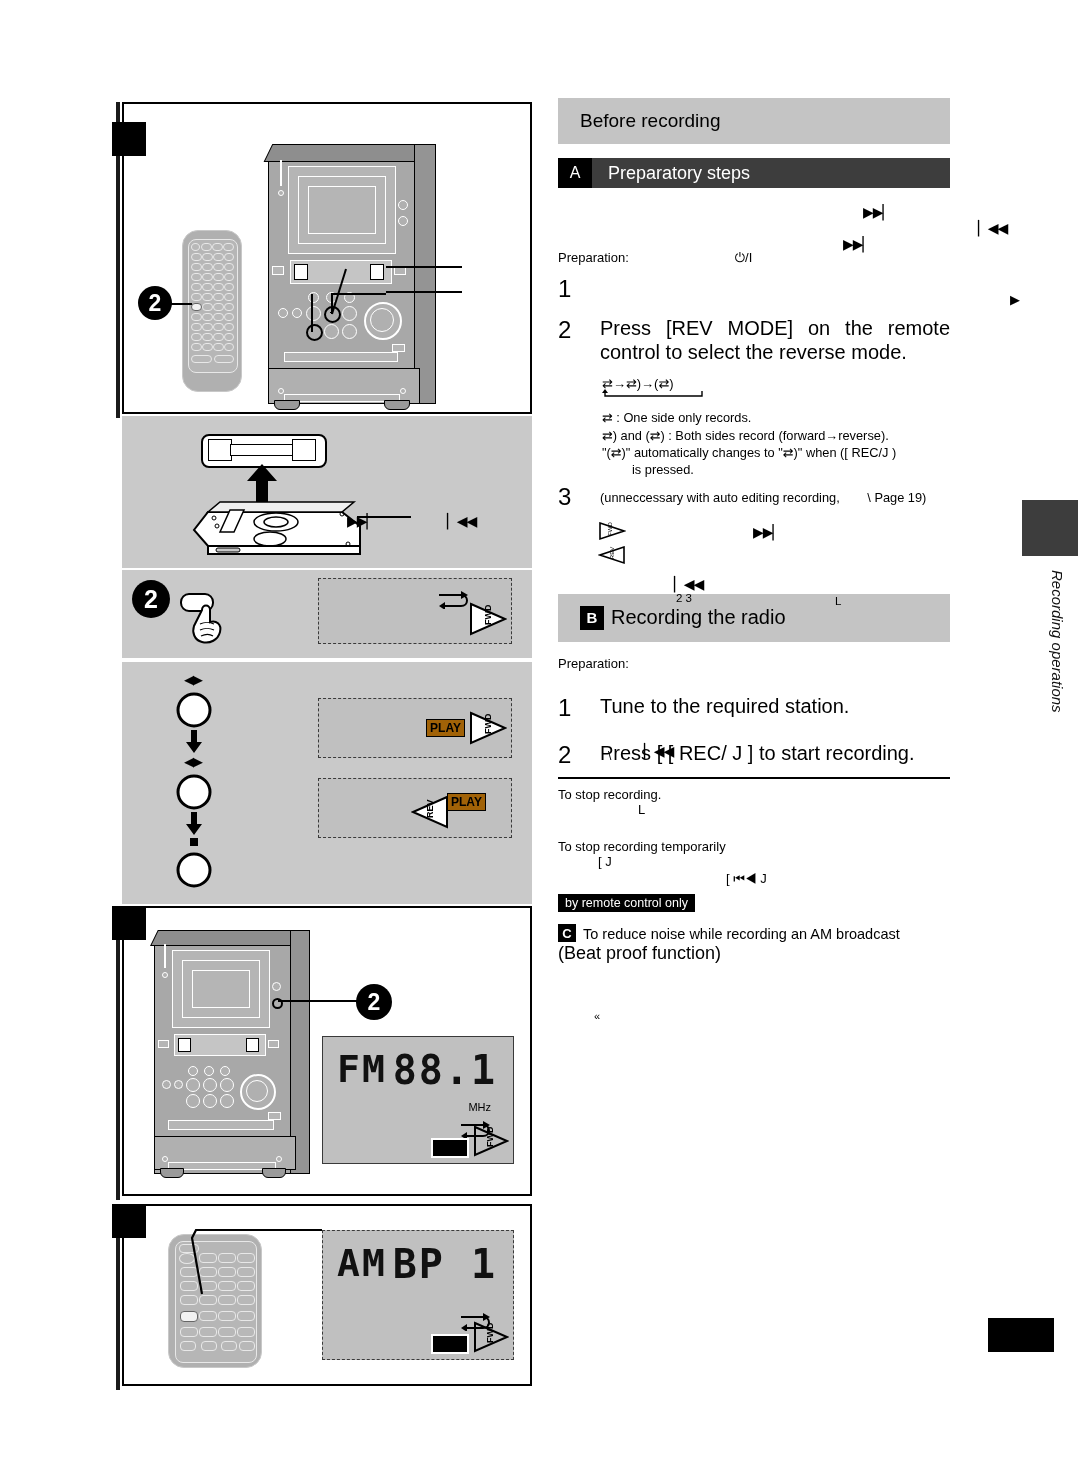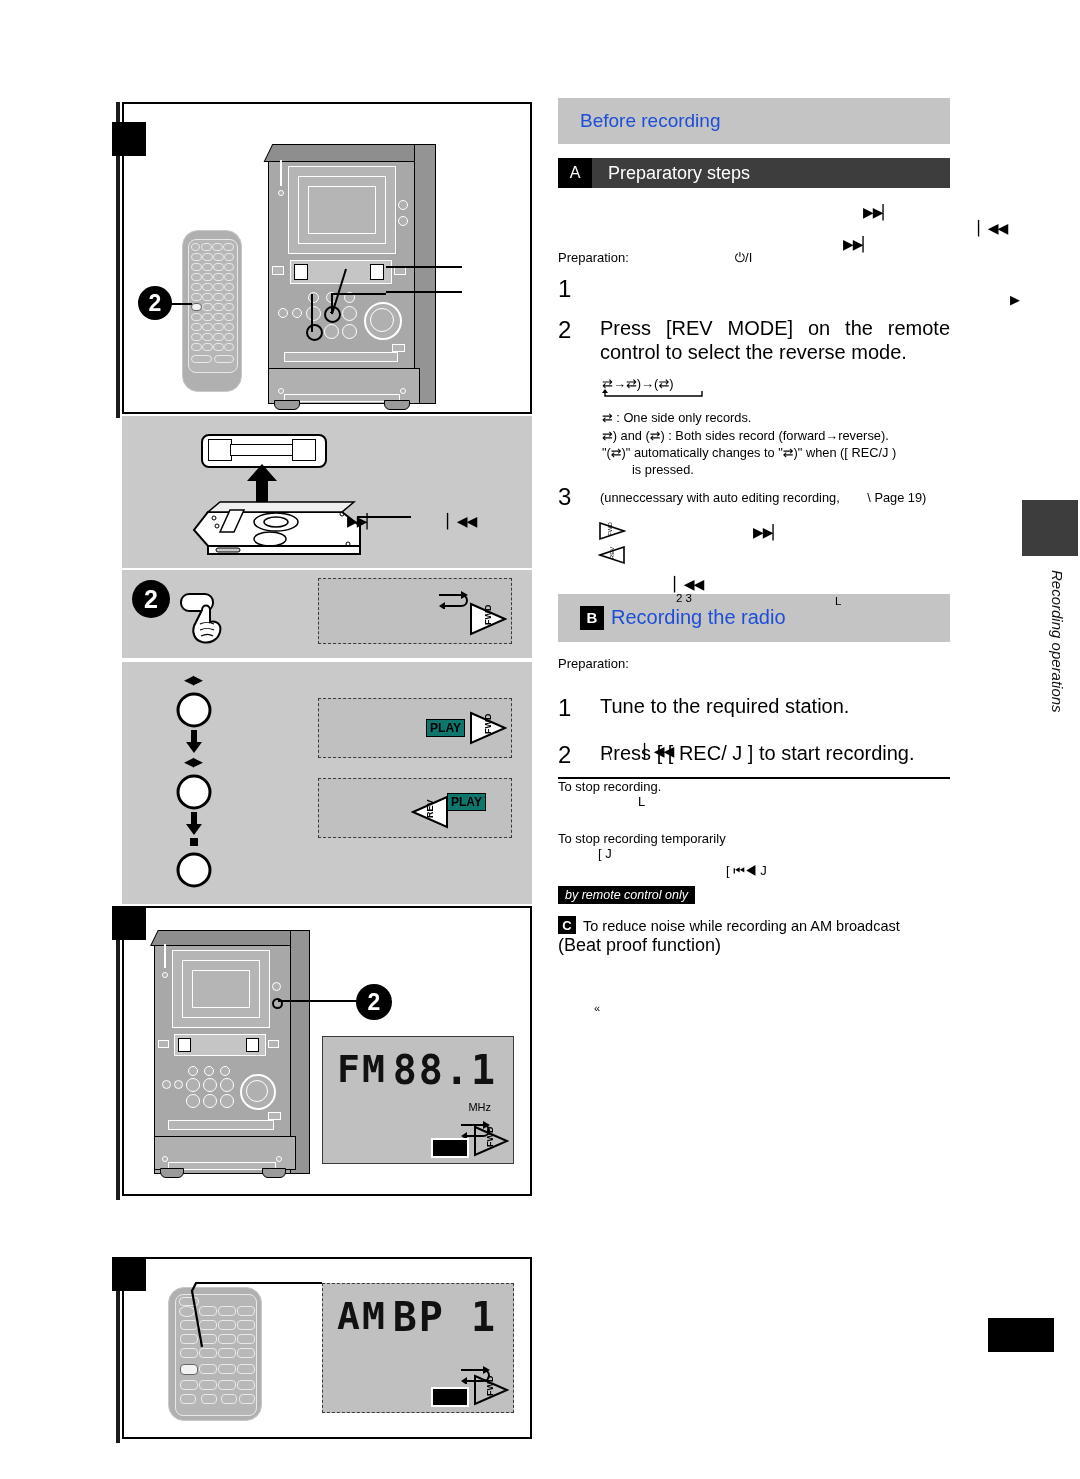--- a/index.html
+++ b/index.html
@@ -47,30 +47,30 @@
   .seg{position:absolute;font-family:"DejaVu Sans Mono",monospace;
        font-weight:bold;letter-spacing:2px;color:#111;}
   .lcd-small{position:absolute;font-size:11px;font-family:"Liberation Sans",sans-serif;}
   .blackbar{position:absolute;background:#000;border:2px solid #fff;}
 
   
   .tri{position:absolute;}
   .tri .tlabel{position:absolute;font-size:9px;font-weight:bold;
                 transform:rotate(-90deg);transform-origin:center;
                 color:#000;letter-spacing:0;}
-  .playtag{position:absolute;border:1.5px solid #000;background:#0f766e;
+  .playtag{position:absolute;border:1.5px solid #000;background:#a16207;
            font-size:12px;font-weight:bold;padding:1px 3px;
            font-family:"Liberation Sans",sans-serif;}
 
   
   #right-col{position:absolute;left:558px;top:98px;width:392px;}
 
   .bar-grey{background:#c4c4c4;height:46px;display:flex;align-items:center;
             padding-left:22px;box-sizing:border-box;}
-  .bar-grey .t{font-size:19px;color:#1d4ed8;}
+  .bar-grey .t{font-size:19px;color:#000000;}
   .bar-dark{background:#3d3d3d;height:30px;display:flex;align-items:center;
             box-sizing:border-box;}
   .sq-blk{width:34px;height:30px;background:#000;color:#fff;font-size:16px;
           display:flex;align-items:center;justify-content:center;flex:none;}
   .bar-dark .t{color:#fff;font-size:18px;margin-left:16px;}
 
   .sq-inline{display:inline-flex;width:18px;height:18px;background:#000;color:#fff;
              font-size:13px;align-items:center;justify-content:center;
              vertical-align:-3px;margin-right:7px;font-weight:bold;}
 
@@ -365,21 +365,21 @@
       <div class="blackbar" style="right:44px;bottom:5px;width:34px;height:16px;"></div>
       <div class="tri" style="right:4px;bottom:2px;">
         <svg width="36" height="32">
             <polygon points="2,2 34,16 2,30" fill="none" stroke="#000" stroke-width="2"></polygon>
           </svg>
         <span class="tlabel" style="left:6px;top:6px;width:22px;">FWD</span>
       </div>
     </div>
   </div>
 
-  <div class="panel" style="top:1155px;height:182px;">
+  <div class="panel" style="top:1102px;height:182px;">
     <div class="tab-mark" style="left:-12px;top:-2px;"></div>
     <div class="rule-v" style="top:-2px;height:186px;"></div>
 
     <div class="remote" style="left:44px;top:28px;width:92px;height:132px;">
       <div class="rbtn" style="left:6px;top:6px;width:80px;height:120px;background:#b6b6b6;border-radius:8px;"></div>
       <div class="rbtn" style="left:10px;top:9px;width:18px;height:7px;"></div>
       <div class="rbtn" style="left:10px;top:18px;width:14px;height:9px;border-radius:50%;"></div>
       <div class="rbtn" style="left:30px;top:18px;width:16px;height:8px;"></div>
       <div class="rbtn" style="left:49px;top:18px;width:16px;height:8px;"></div>
       <div class="rbtn" style="left:68px;top:18px;width:16px;height:8px;"></div>
@@ -516,28 +516,28 @@
   <div class="abs" style="left:50px;top:651px;font-size:12px;">\</div>
   <div class="glyph" style="left:86px;top:645px;">▏◀◀</div>
 
   <div class="step" style="margin-top:14px;">
     <span class="n">2</span>
     <span class="txt">Press [ [  REC/ J ] to start recording.</span>
   </div>
 
   <div class="hr-thick" style="margin-top:10px;"></div>
 
-  <div class="prep" style="">To stop recording.</div>
+  <div class="prep" style="margin-top:8px;">To stop recording.</div>
   <div class="prep" style="margin-left:80px;">L</div>
 
   <div class="prep" style="margin-top:22px;">To stop recording temporarily</div>
   <div class="prep" style="margin-left:40px;">[             J</div>
   <div class="prep" style="margin-left:168px;margin-top:2px;">[   ⏮◀ J</div>
 
-  <div style="margin-top:6px;font-style:italic;">
+  <div style="margin-top:6px;">
     <span class="kbadge">by remote control only</span>
   </div>
 
   <div style="margin-top:12px;display:flex;align-items:flex-start;">
     <span class="sq-inline">C</span>
     <span class="prep" style="font-size:14.5px;line-height:1.45;">
       <span>To reduce noise while recording an AM      broadcast</span><br>
     </span>
   </div>
   <div class="prep" style="font-size:18px;margin-top:-2px;">(Beat proof function)</div>

